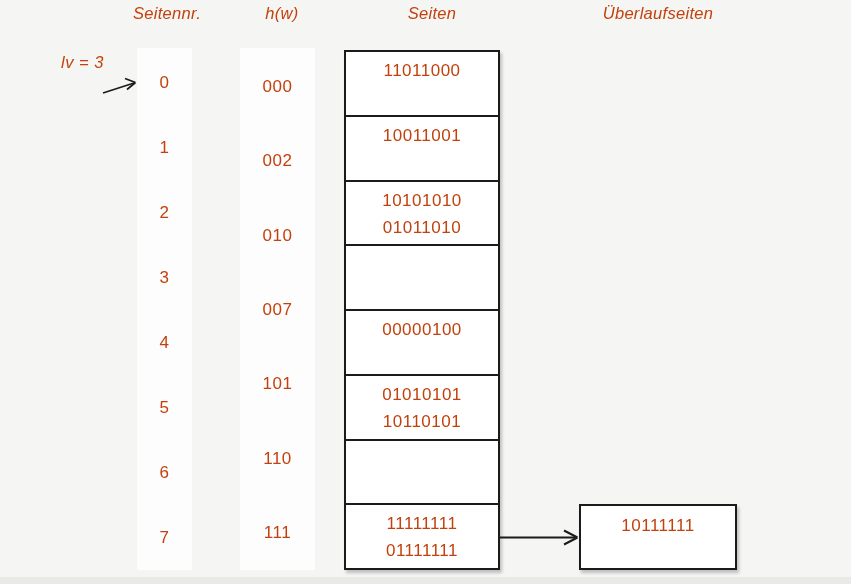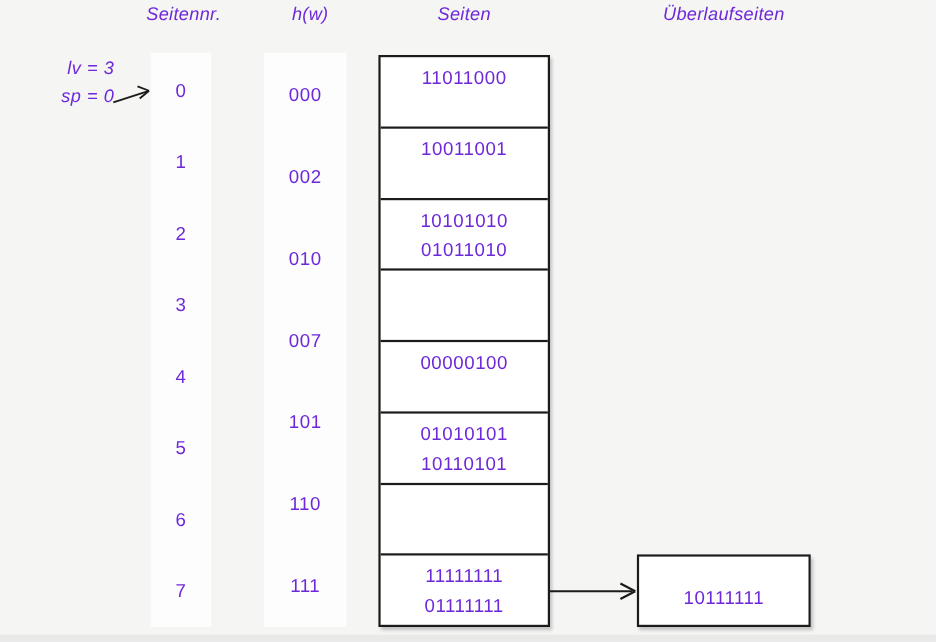--- a/index.html
+++ b/index.html
@@ -2,21 +2,21 @@
 <html><head>
 <meta charset="utf-8">
 <style>
   html, body { margin: 0; padding: 0; }
   .stage {
     position: relative;
     width: 851px;
     height: 584px;
     background: #f5f5f4;
     font-family: "Liberation Sans", sans-serif;
-    color: #6d28d9;
+    color: #c2410c;
     overflow: hidden;
   }
   .col-bg {
     position: absolute;
     top: 48px;
     height: 522px;
     background: #fdfdfd;
   }
   .col-bg.nr { left: 137px; width: 55px; }
   .col-bg.hw { left: 240px; width: 75px; }
@@ -25,21 +25,21 @@
     position: absolute;
     top: 4px;
     transform: translateX(-50%);
     font-style: italic;
     font-size: 16.5px;
     letter-spacing: 0.3px;
     white-space: nowrap;
   }
   .hdr.h-nr  { left: 167px; }
   .hdr.h-hw  { left: 282px; }
-  .hdr.h-se  { left: 422px; }
+  .hdr.h-se  { left: 432px; }
   .hdr.h-ue  { left: 658px; }
 
   .annot {
     position: absolute;
     left: 18px;
     top: 49px;
     width: 86px;
     text-align: right;
     font-style: italic;
     font-size: 16.5px;
@@ -97,21 +97,21 @@
   .obox {
     position: absolute;
     left: 579px;
     top: 504px;
     width: 158px;
     height: 66px;
     box-sizing: border-box;
     background: #ffffff;
     border: 2px solid #1b1b1b;
     box-shadow: 2px 3px 3px rgba(0,0,0,0.22);
-    padding-top: 24px;
+    padding-top: 6px;
     text-align: center;
   }
 
   .link-arrow { position: absolute; left: 500px; top: 527px; }
 
   .footer-strip {
     position: absolute;
     left: 0;
     bottom: 0;
     width: 851px;
@@ -127,21 +127,20 @@
   <div class="col-bg nr"></div>
   <div class="col-bg hw"></div>
 
   <div class="hdr h-nr">Seitennr.</div>
   <div class="hdr h-hw">h(w)</div>
   <div class="hdr h-se">Seiten</div>
   <div class="hdr h-ue">Überlaufseiten</div>
 
   <div class="annot">
     <div>lv = 3</div>
-    <div>sp = 0</div>
   </div>
   <svg class="annot-arrow" width="42" height="28" viewBox="0 0 42 28">
     <path d="M1,21 L32,11" stroke="#1b1b1b" stroke-width="1.7" fill="none"></path>
     <path d="M23,6.5 L33.5,10.5 M25,17.5 L33.5,10.5" stroke="#1b1b1b" stroke-width="1.7" fill="none"></path>
   </svg>
 
   <div class="numcol nr">
     <div class="cell">0</div>
     <div class="cell">1</div>
     <div class="cell">2</div>

